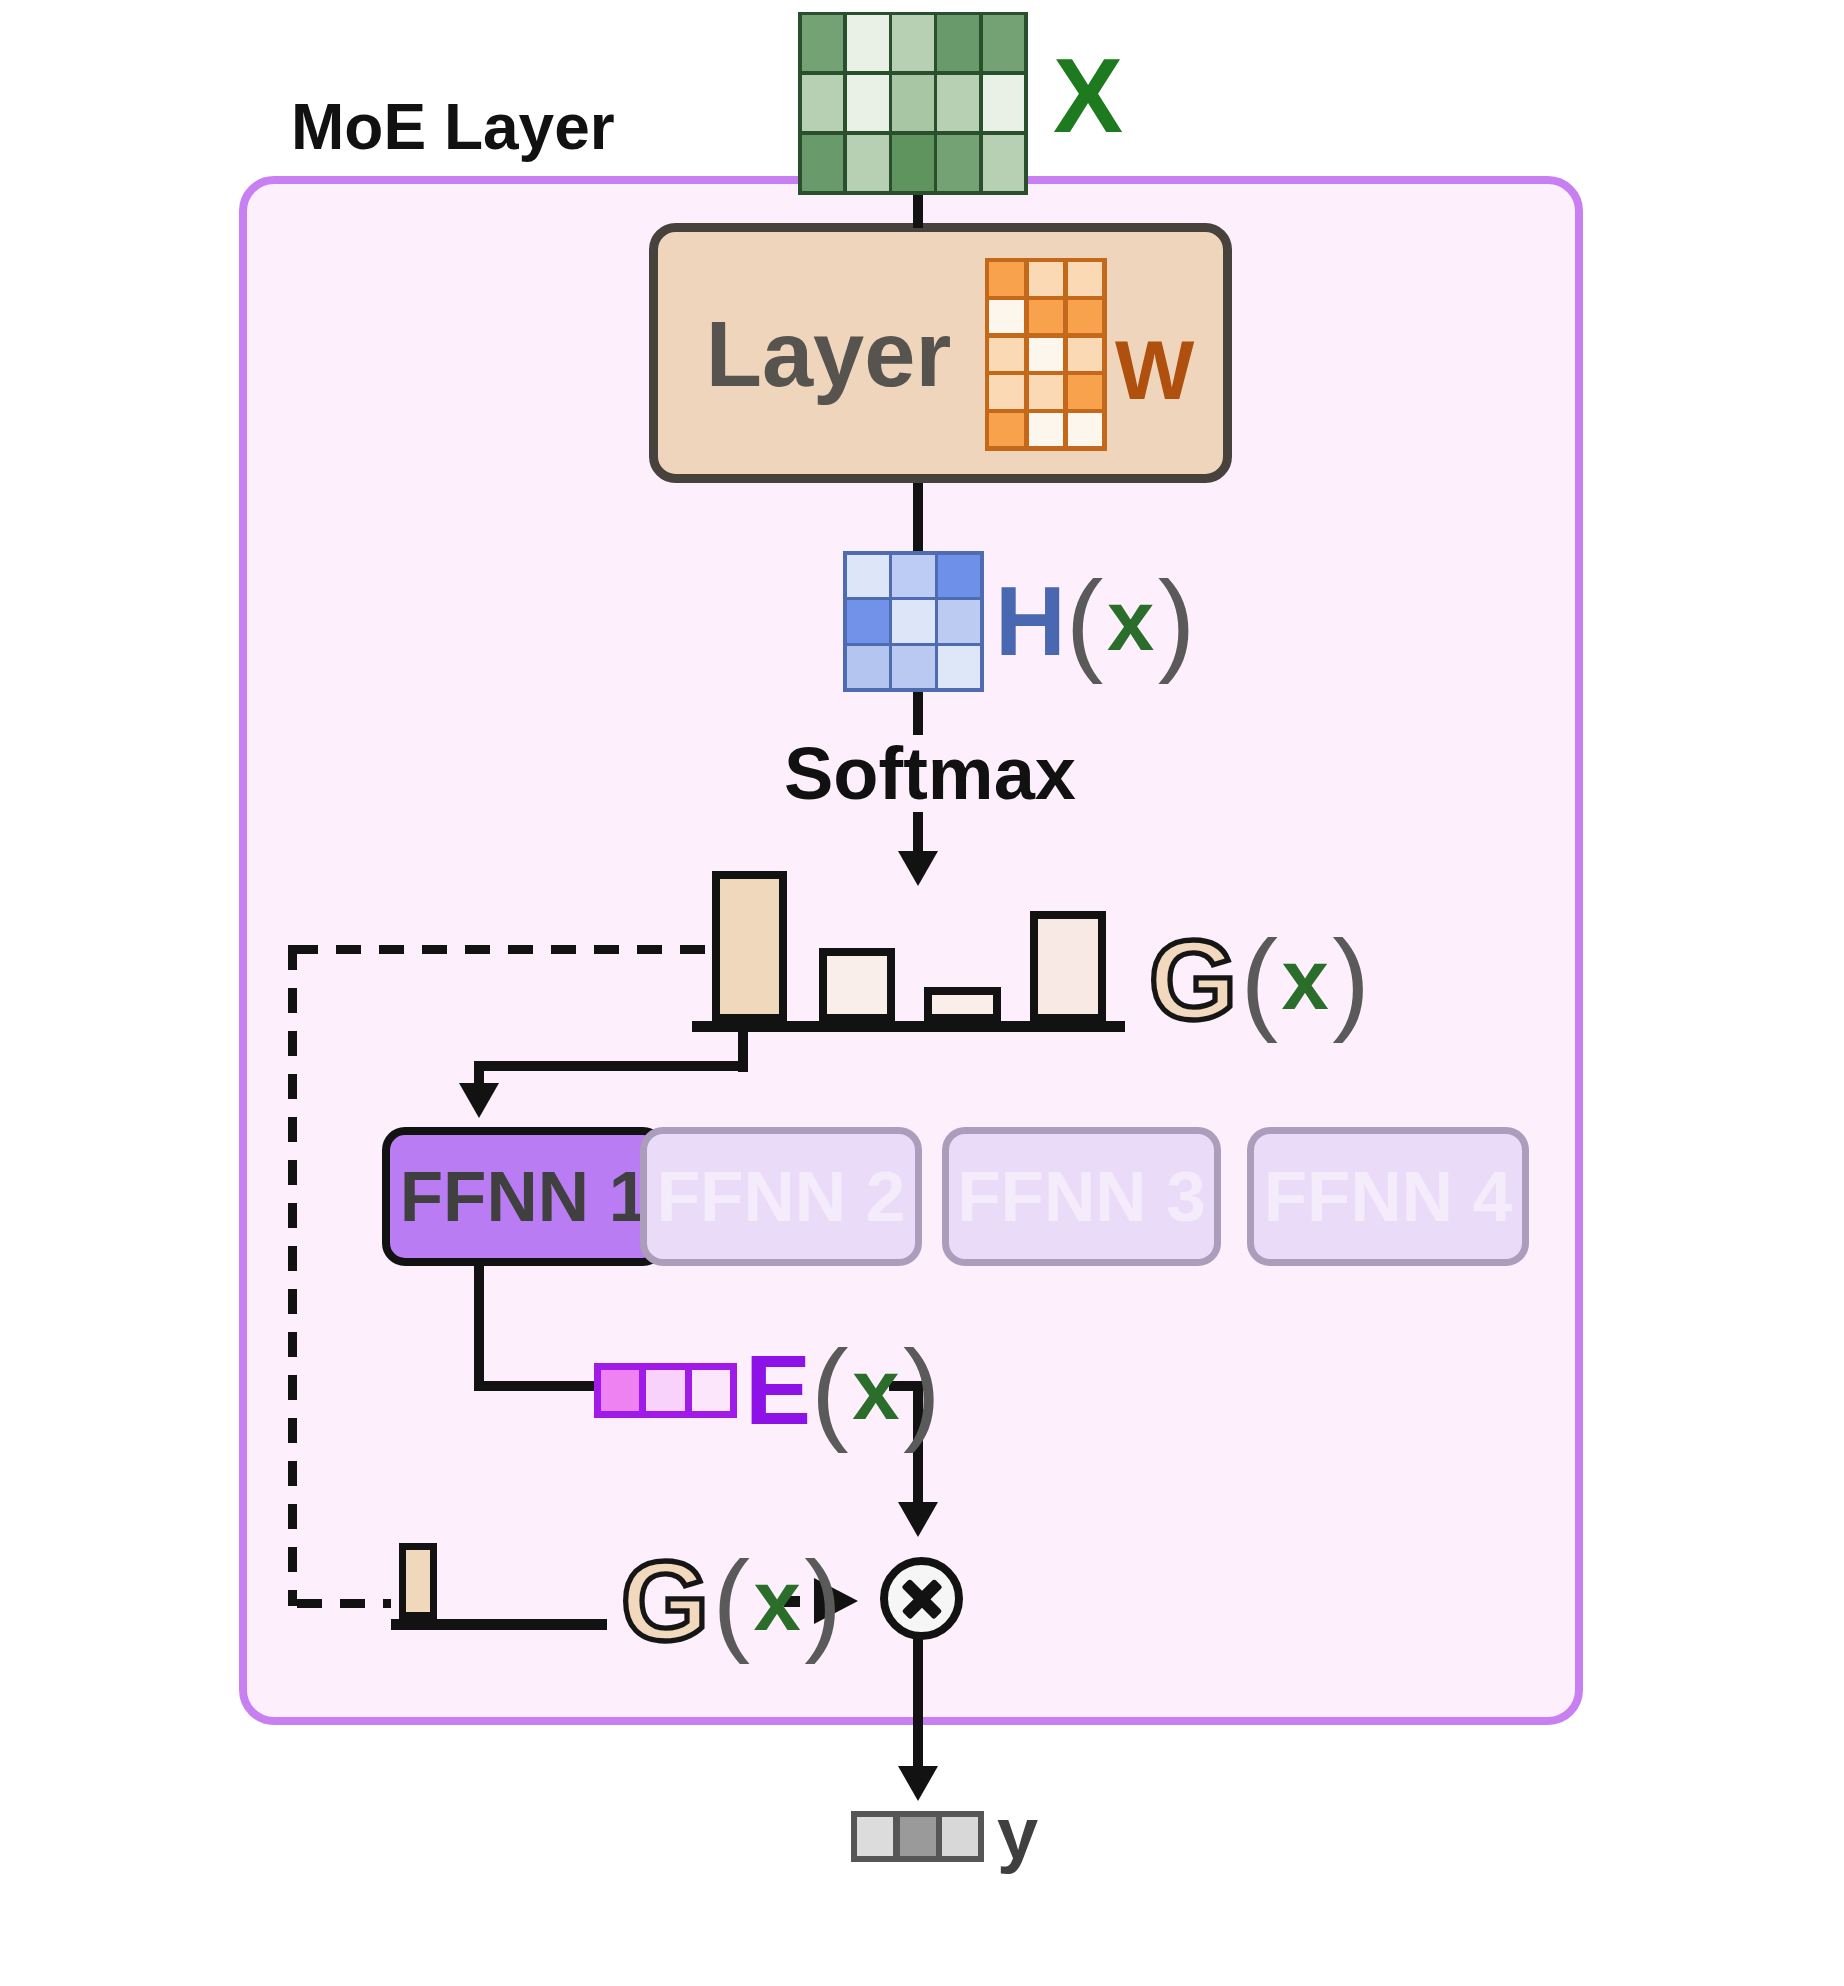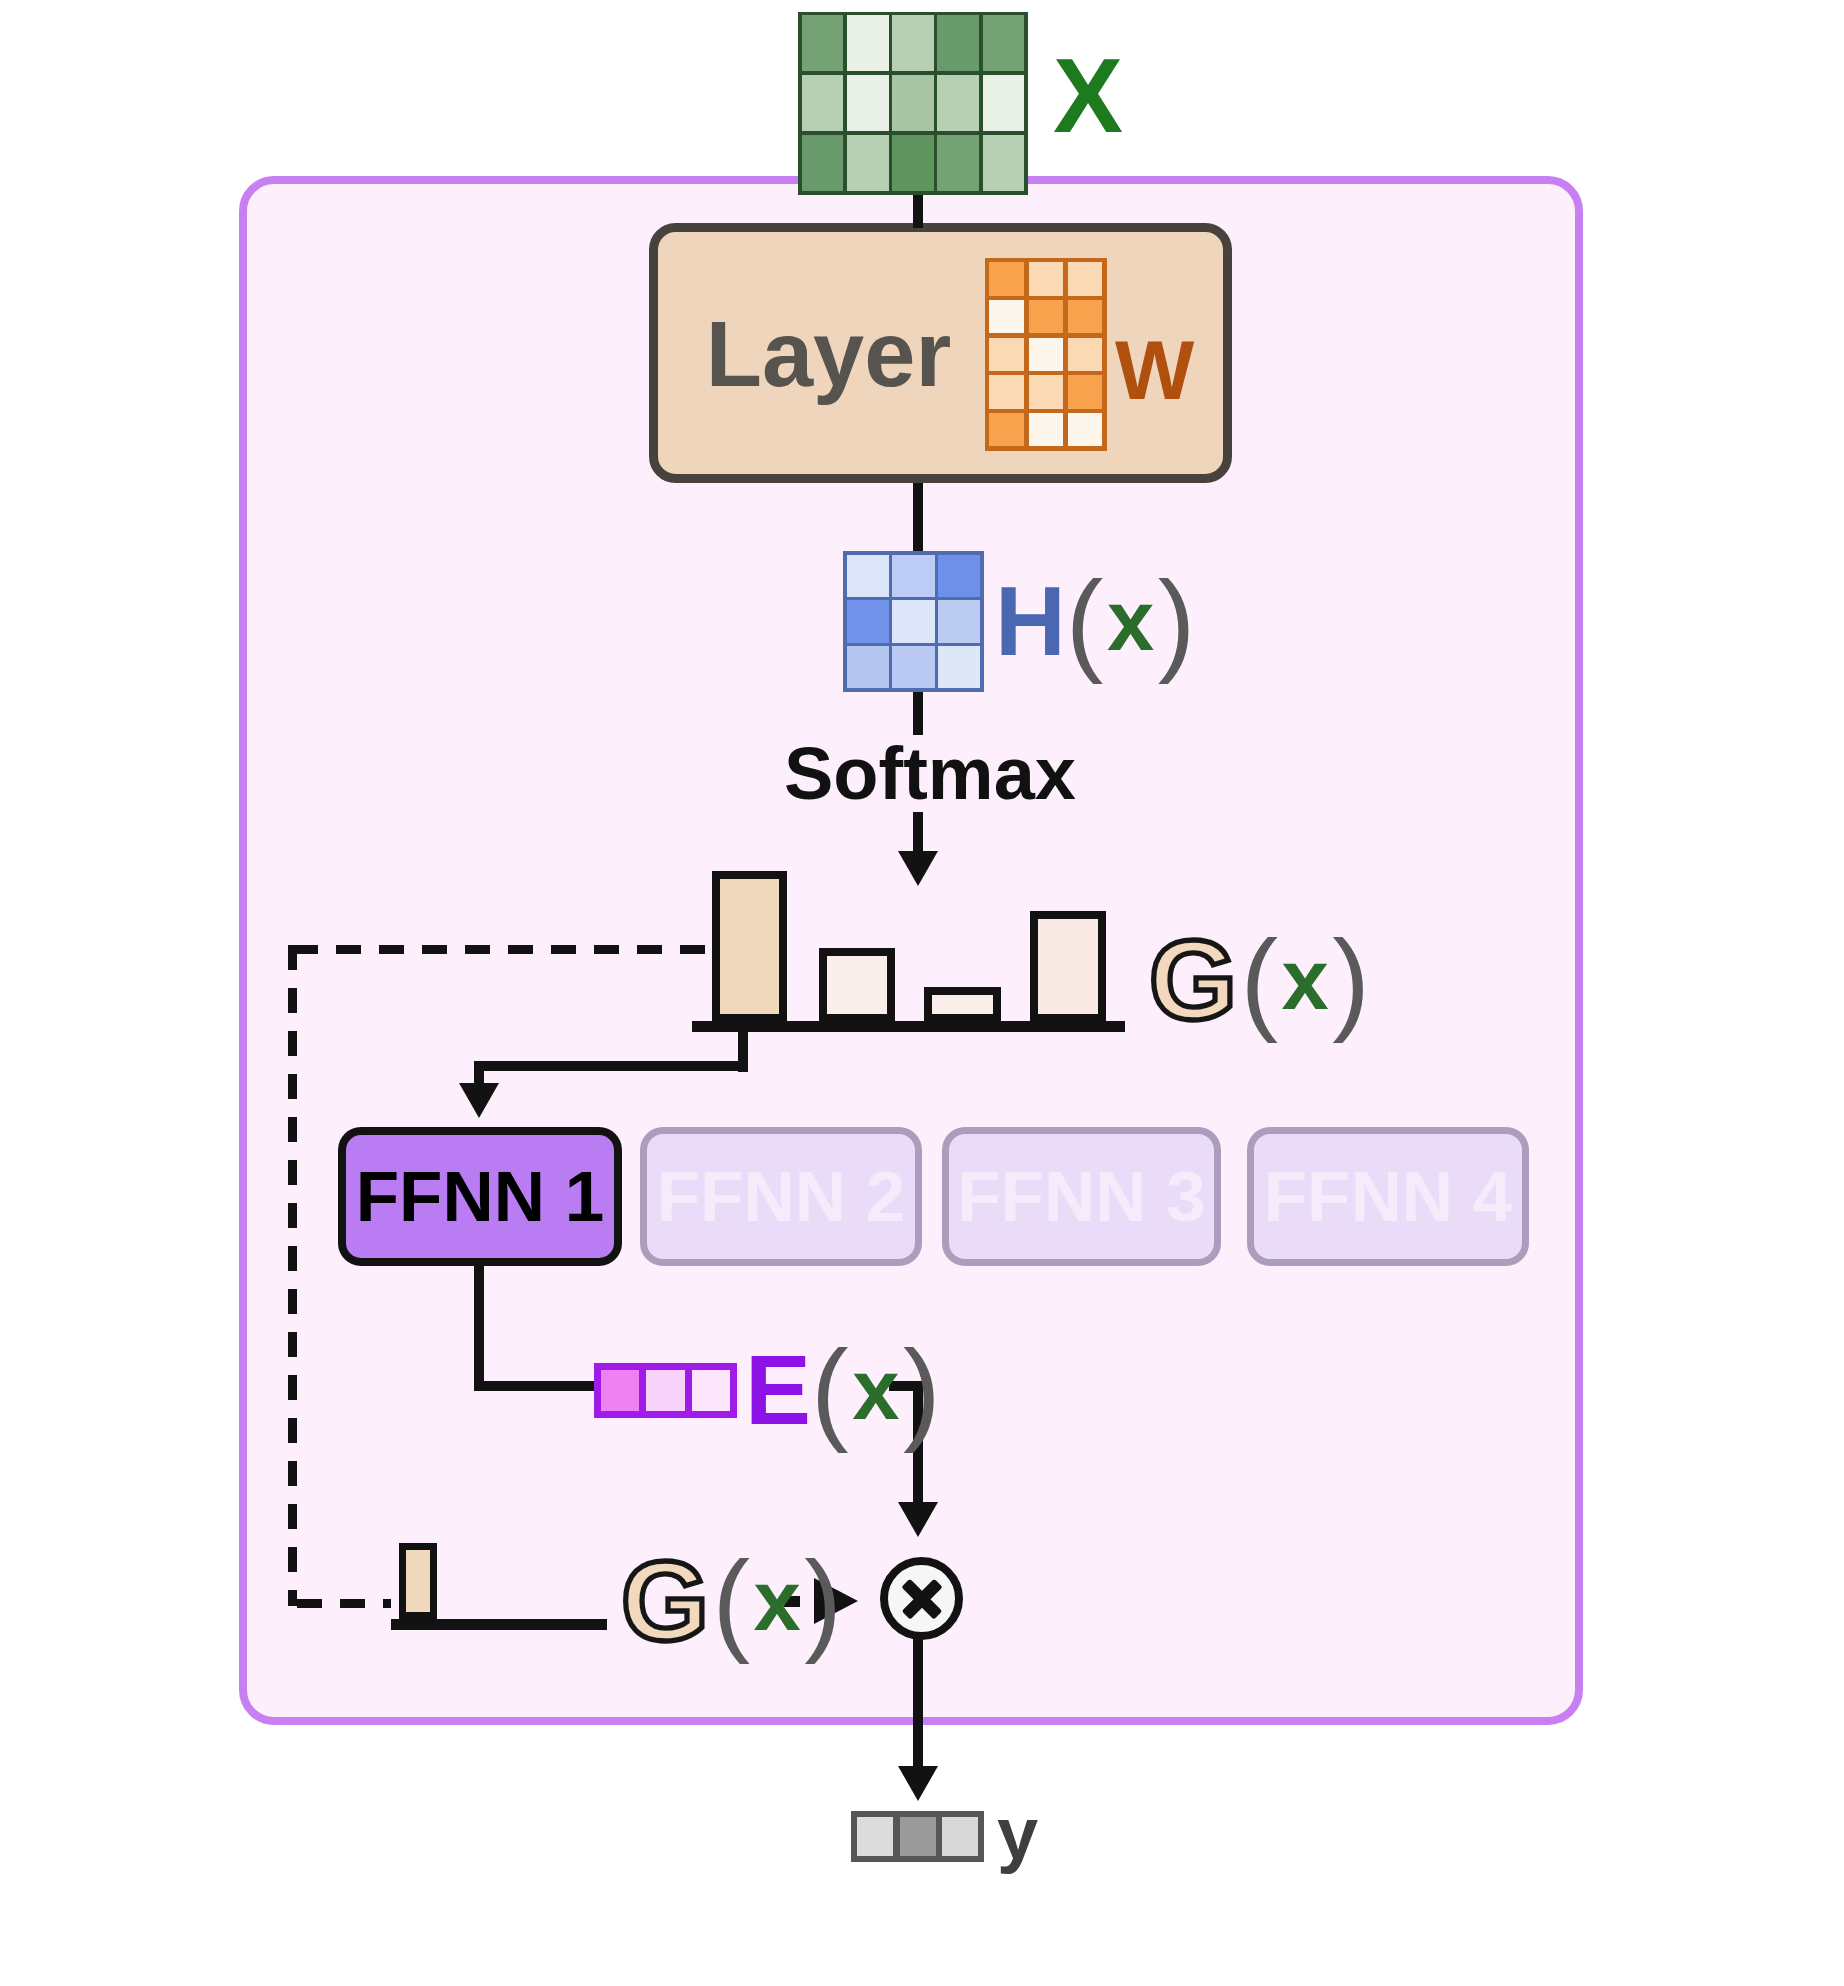--- a/index.html
+++ b/index.html
@@ -71,40 +71,41 @@
   .bar3{left:232px;width:77px;background:#faeeea;}
   .bar4{left:338px;width:76px;background:#f8e9e4;}
 
   .small-bar{left:399px;top:1543px;width:38px;background:#f0d8bc;border:7px solid #121212;
     box-sizing:border-box;position:absolute;z-index:3;}
   .small-base{left:391px;top:1619px;width:216px;height:10.6px;background:#121212;z-index:4;}
 
   
   .expert{top:1127px;height:139px;border-radius:23px;display:flex;align-items:center;justify-content:center;
     font-weight:bold;font-size:71px;box-sizing:border-box;z-index:3;}
-  .expert.active{background:#ba7cf2;border:8.9px solid #121212;color:#000000;}
+  .expert.active{background:#ba7cf2;border:8.9px solid #121212;color:#404040;margin-left:44px;}
   .expert.inactive{background:#eadcf9;border:7px solid #ab9dbb;color:#f4ebfb;}
   .ex1{left:338px;width:284px;}
   .ex2{left:640px;width:282px;}
   .ex3{left:942px;width:279px;}
   .ex4{left:1247px;width:282px;}
 
   
   .otimes{left:880px;top:1557px;width:67px;height:67px;background:#f6f6f6;border:8.9px solid #121212;
     border-radius:50%;z-index:4;}
   .otimes .bar{position:absolute;left:50%;top:50%;width:46px;height:11.5px;background:#121212;border-radius:2.7px;}
   .otimes .bar.a{transform:translate(-50%,-50%) rotate(45deg);}
   .otimes .bar.b{transform:translate(-50%,-50%) rotate(-45deg);}
   .dot-seg{left:784px;top:1596px;width:16px;height:10.6px;background:#121212;z-index:3;}
 </style>
 </head>
 <body>
 
 <div class="canvas">
 
+  <div class="abs moe-title">MoE Layer</div>
 
   <div class="abs grid x-matrix">
       <div class="cell" style="background: rgb(116, 162, 116);"></div>
       <div class="cell" style="background: rgb(233, 240, 229);"></div>
       <div class="cell" style="background: rgb(183, 207, 178);"></div>
       <div class="cell" style="background: rgb(105, 154, 107);"></div>
       <div class="cell" style="background: rgb(116, 162, 116);"></div>
       <div class="cell" style="background: rgb(183, 207, 178);"></div>
       <div class="cell" style="background: rgb(233, 240, 229);"></div>
       <div class="cell" style="background: rgb(168, 197, 164);"></div>

